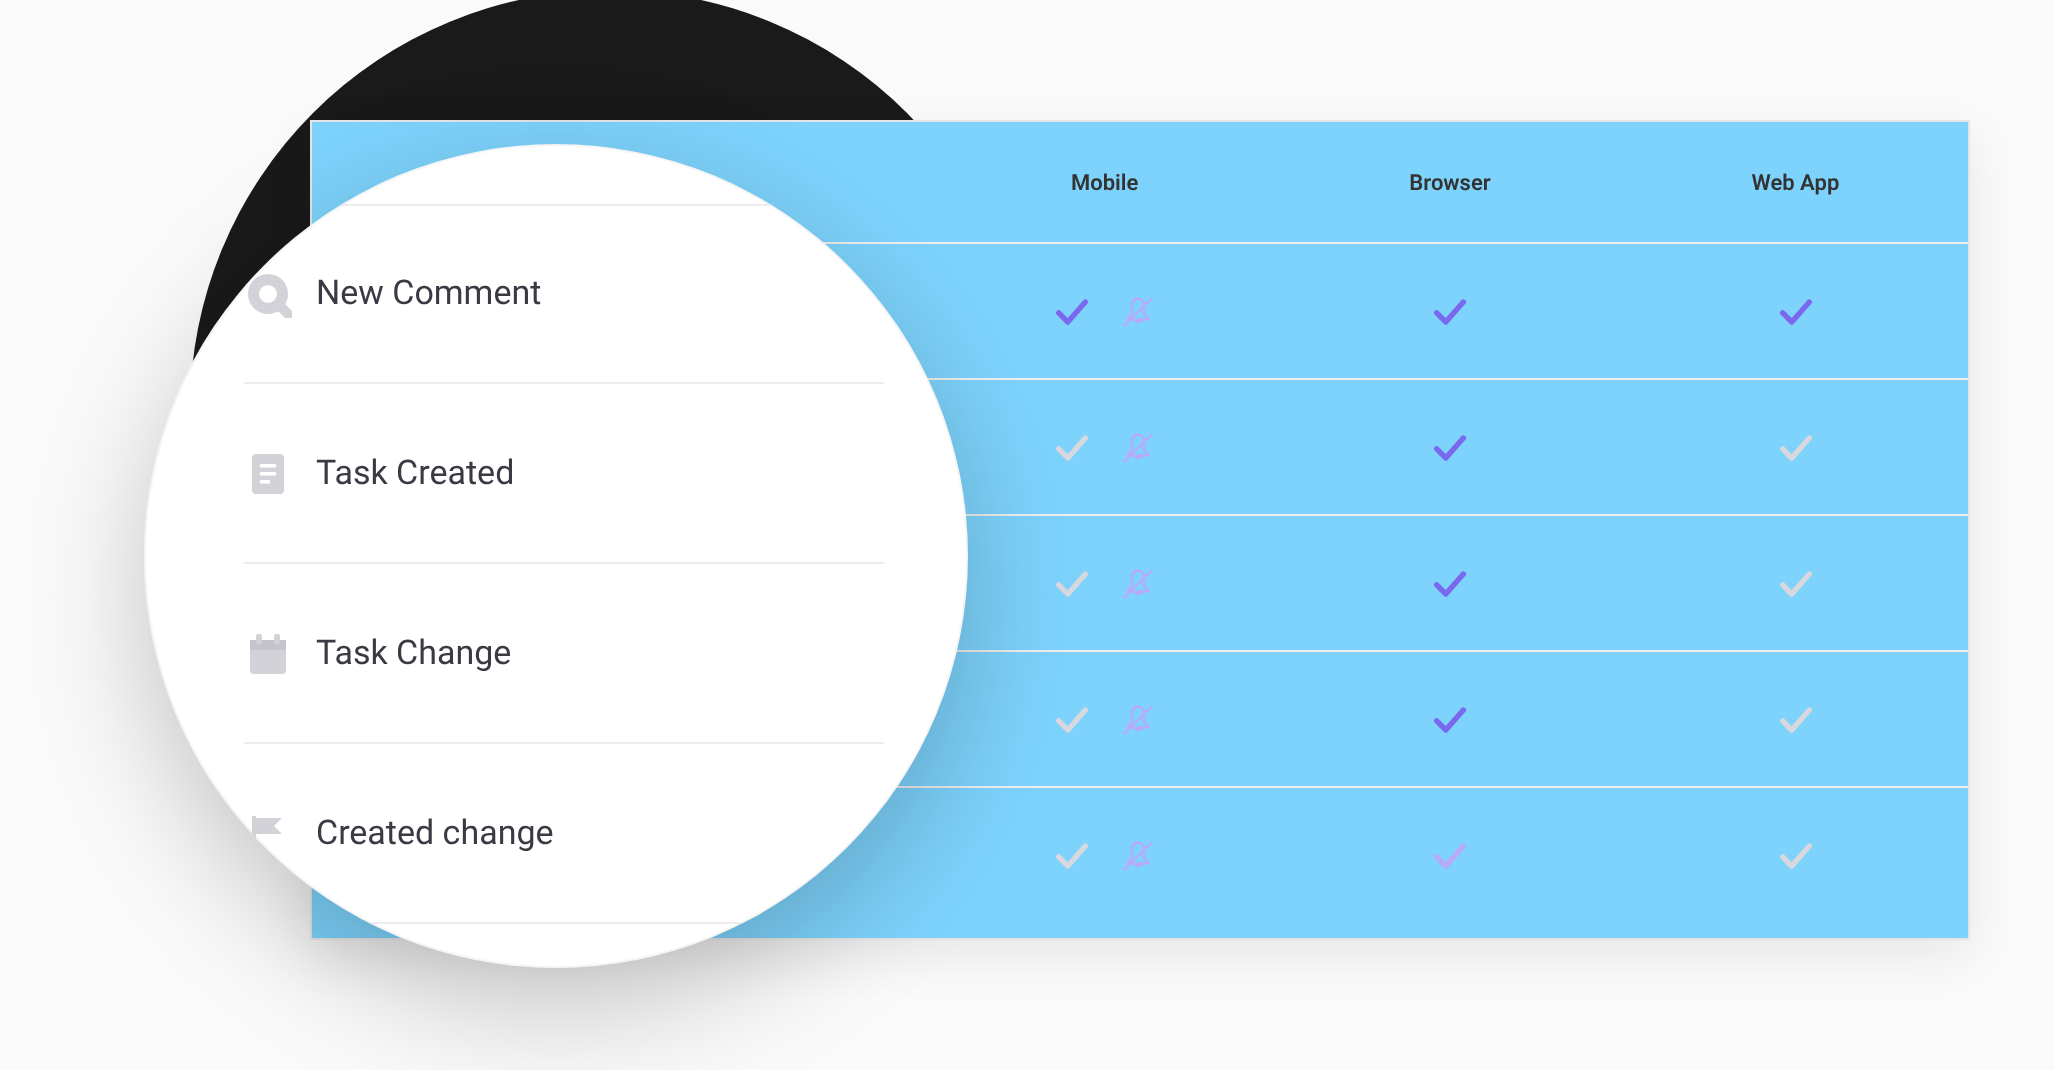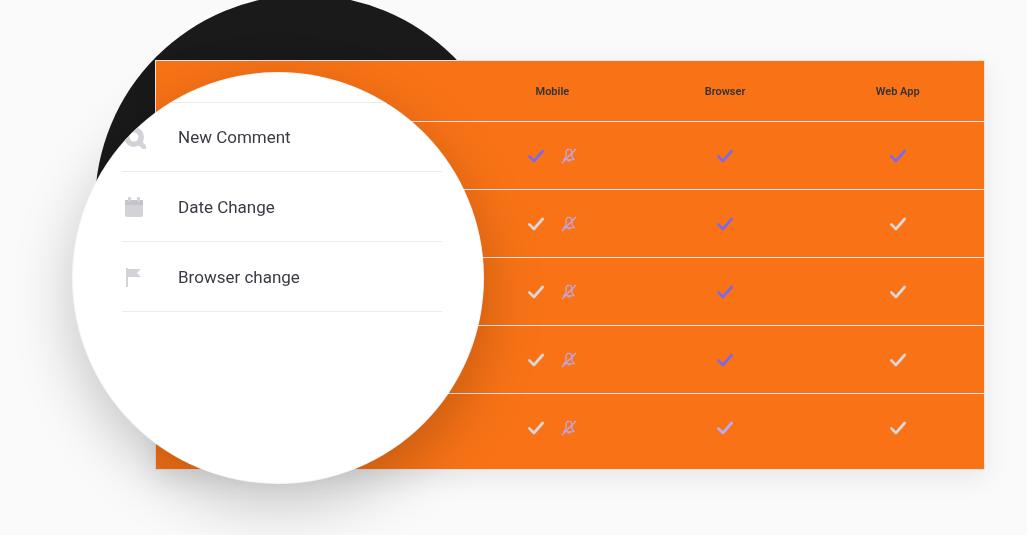--- a/index.html
+++ b/index.html
@@ -21,21 +21,21 @@
     left: 95px;
     top: -5px;
   }
 
   .panel {
     position: absolute;
     left: 155px;
     top: 60px;
     width: 830px;
     height: 410px;
-    background: #f97316;
+    background: #7dd3fc;
     border: 1px solid #e5e5e8;
     box-shadow: 0 8px 24px rgba(0,0,0,0.08);
   }
 
   .table {
     width: 100%;
     font-size: 13px;
   }
 
   .header-row {
@@ -88,23 +88,23 @@
   .lens-inner {
     position: absolute;
     left: 50px;
     top: 30px;
     width: 320px;
   }
 
   .lens-row {
     display: flex;
     align-items: center;
-    height: 70px;
+    height: 90px;
     border-bottom: 1px solid #ececee;
-    gap: 32px;
+    gap: 12px;
   }
   .lens-row:first-child { border-top: 1px solid #ececee; }
 
   .lens-icon {
     width: 24px;
     height: 24px;
     flex-shrink: 0;
   }
 
   .lens-label {
@@ -244,29 +244,35 @@
 <div class="lens">
   <div class="lens-inner" id="lens-mount">
       <div class="lens-row">
     <svg class="lens-icon">
           <use href="#sym-comment"></use>
         </svg>
     <span class="lens-label">New Comment</span>
   </div>
       <div class="lens-row">
     <svg class="lens-icon">
+          <use href="#sym-doc"></use>
+        </svg>
+    <span class="lens-label">Task Created</span>
+  </div>
+      <div class="lens-row">
+    <svg class="lens-icon">
           <use href="#sym-calendar"></use>
         </svg>
-    <span class="lens-label">Date Change</span>
+    <span class="lens-label">Task Change</span>
   </div>
       <div class="lens-row">
     <svg class="lens-icon">
           <use href="#sym-flag"></use>
         </svg>
-    <span class="lens-label">Browser change</span>
+    <span class="lens-label">Created change</span>
   </div>
     </div>
 </div>
 
 <svg width="0" height="0" style="position:absolute">
   <defs>
     <symbol id="sym-check" viewBox="0 0 24 24">
       <path d="M4 12.5 L9.5 18 L20 6" fill="none" stroke-width="3.2" stroke-linecap="round" stroke-linejoin="round"></path>
     </symbol>
     <symbol id="sym-mute" viewBox="0 0 24 24">

